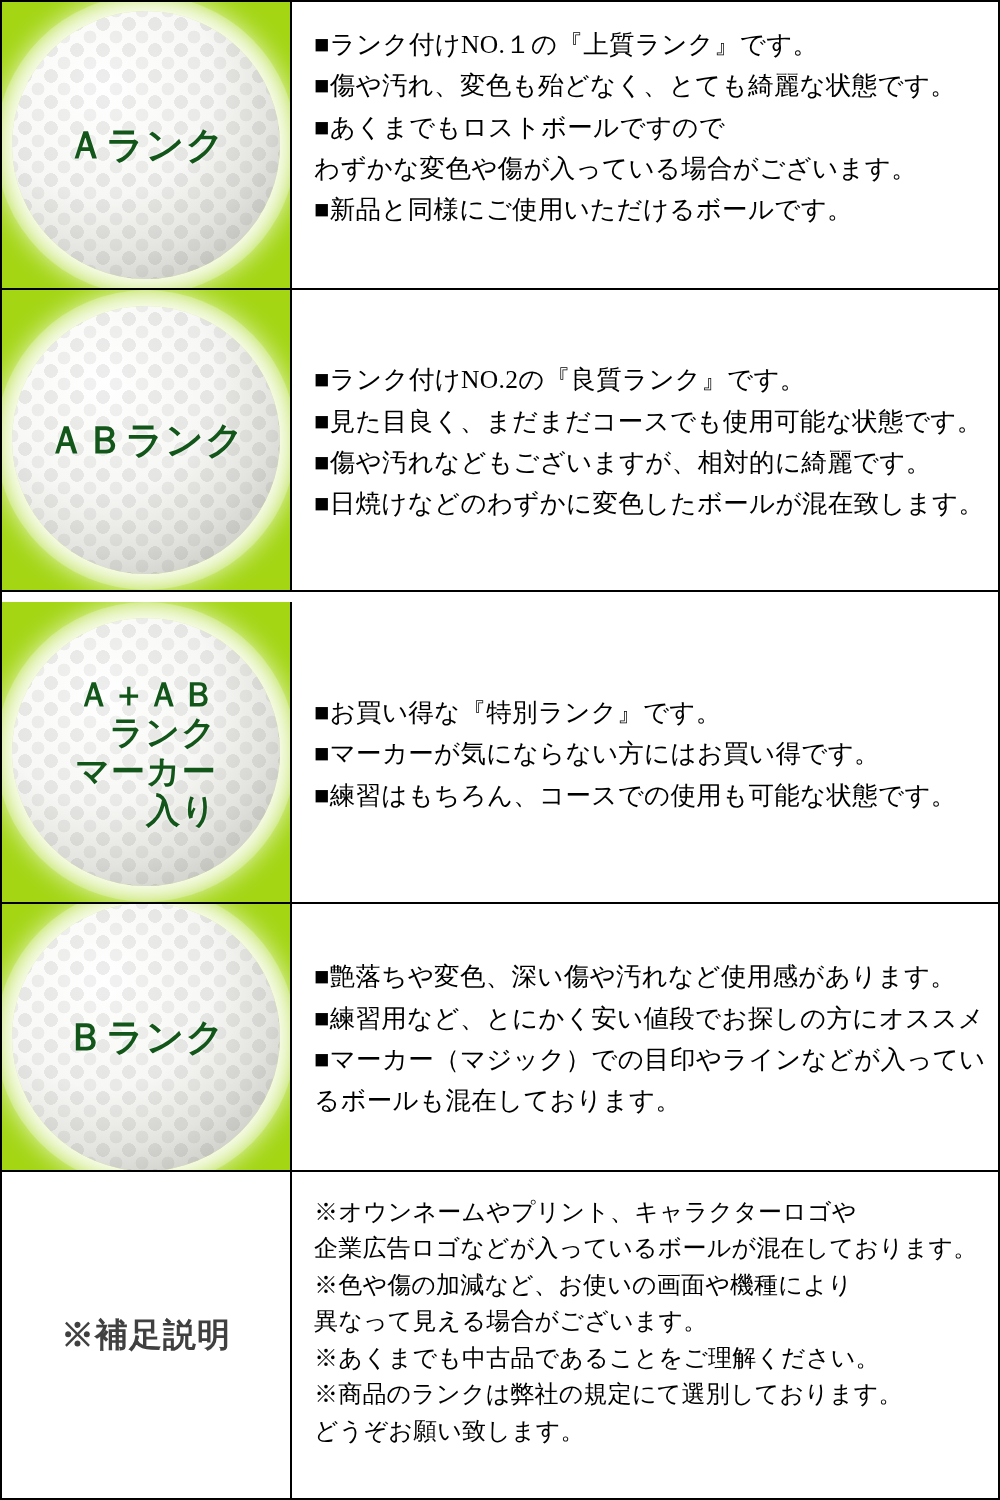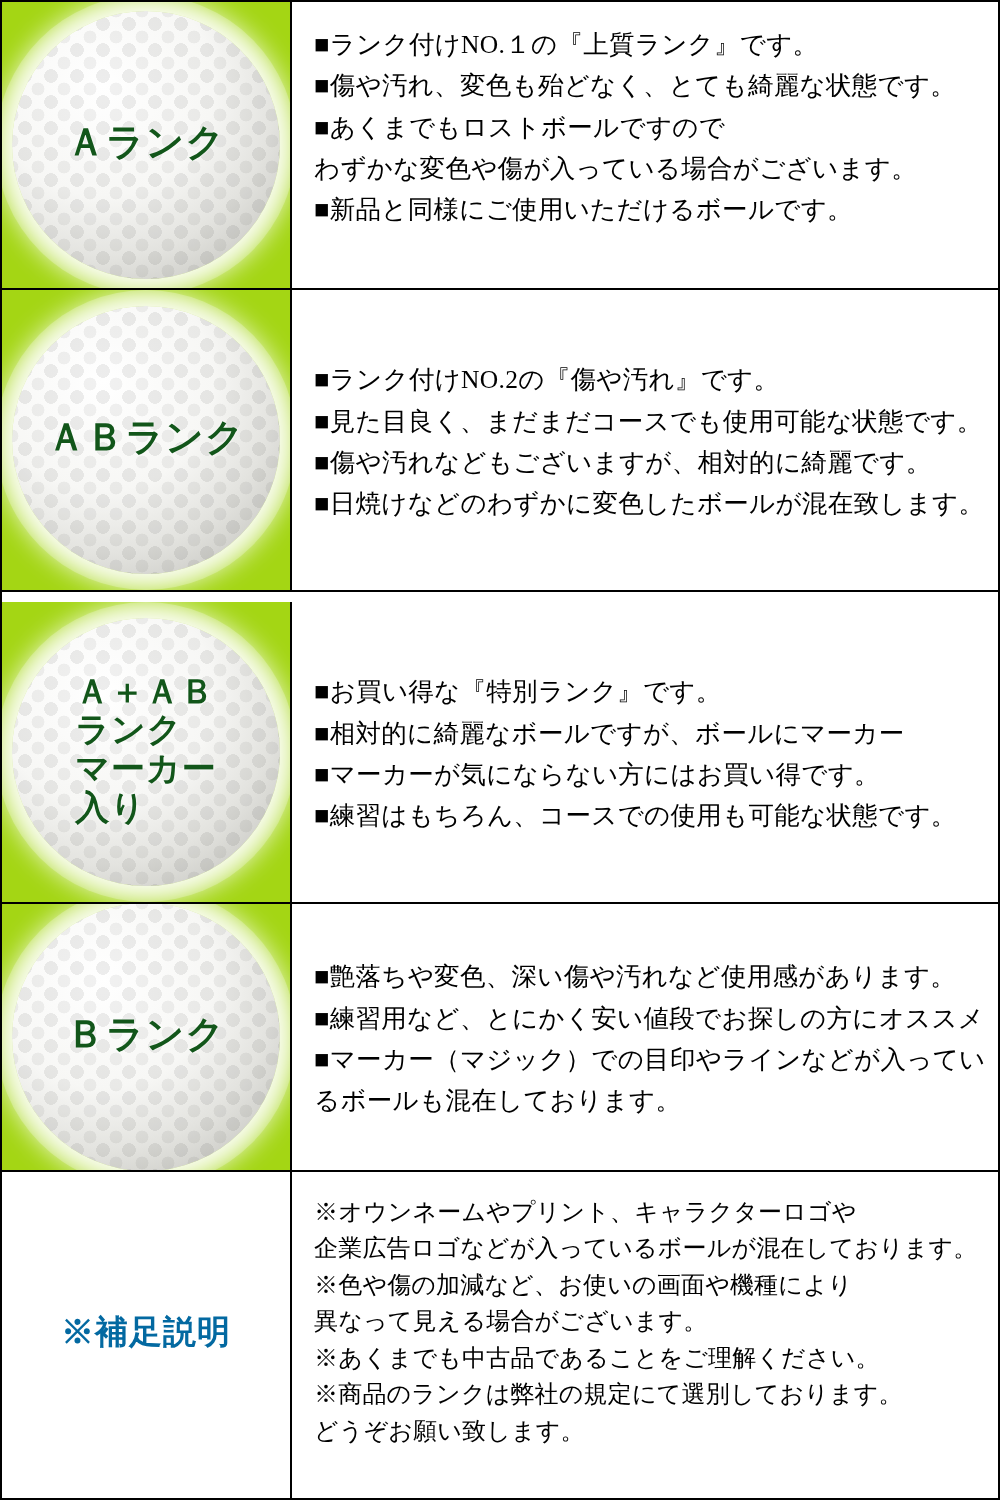--- a/index.html
+++ b/index.html
@@ -86,37 +86,37 @@
     transform: translate(-50%, -50%);
     width: 300px;
     height: 300px;
     border-radius: 50%;
     background: radial-gradient(circle, rgba(255,255,255,0.95) 40%, rgba(255,255,255,0.55) 62%, rgba(255,255,255,0) 78%);
     pointer-events: none;
   }
   .rank-label {
     position: relative;
     z-index: 3;
-    text-align: left;
-    font-family: Liberation Mono, monospace;
+    text-align: right;
+    font-family: Liberation Sans, sans-serif;
     font-weight: bold;
     color: #12561a;
     font-size: 38px;
     line-height: 1.12;
     letter-spacing: 1px;
     text-shadow: 0 0 3px rgba(255,255,255,0.9);
     white-space: pre-line;
   }
   .rank-label.small {
     font-size: 34px;
     line-height: 1.14;
   }
   .rank-label.note {
     font-size: 33px;
-    color: #0369a1;
+    color: #404040;
   }
 
   
   .desc-cell {
     flex: 1 1 auto;
     padding: 22px 20px 18px 22px;
     box-sizing: border-box;
     display: flex;
     flex-direction: column;
     justify-content: center;
@@ -157,39 +157,38 @@
     </div>
   </div>
 
   <div class="row row-ab">
     <div class="rank-cell">
       <div class="ball-glow"></div>
       <div class="ball"></div>
       <div class="rank-label">ＡＢランク</div>
     </div>
     <div class="desc-cell">
-      <div class="desc-line">■ランク付けNO.2の『傷や汚れ』です。</div>
+      <div class="desc-line">■ランク付けNO.2の『良質ランク』です。</div>
       <div class="desc-line">■見た目良く、まだまだコースでも使用可能な状態です。</div>
       <div class="desc-line">■傷や汚れなどもございますが、相対的に綺麗です。</div>
       <div class="desc-line">■日焼けなどのわずかに変色したボールが混在致します。</div>
     </div>
   </div>
 
   <div class="row row-aab">
     <div class="rank-cell">
       <div class="ball-glow"></div>
       <div class="ball"></div>
       <div class="rank-label small">Ａ＋ＡＢ
 ランク
 マーカー
 入り</div>
     </div>
     <div class="desc-cell">
       <div class="desc-line">■お買い得な『特別ランク』です。</div>
-      <div class="desc-line">■相対的に綺麗なボールですが、ボールにマーカー</div>
       <div class="desc-line">■マーカーが気にならない方にはお買い得です。</div>
       <div class="desc-line">■練習はもちろん、コースでの使用も可能な状態です。</div>
     </div>
   </div>
 
   <div class="row row-b">
     <div class="rank-cell">
       <div class="ball-glow"></div>
       <div class="ball"></div>
       <div class="rank-label">Ｂランク</div>

